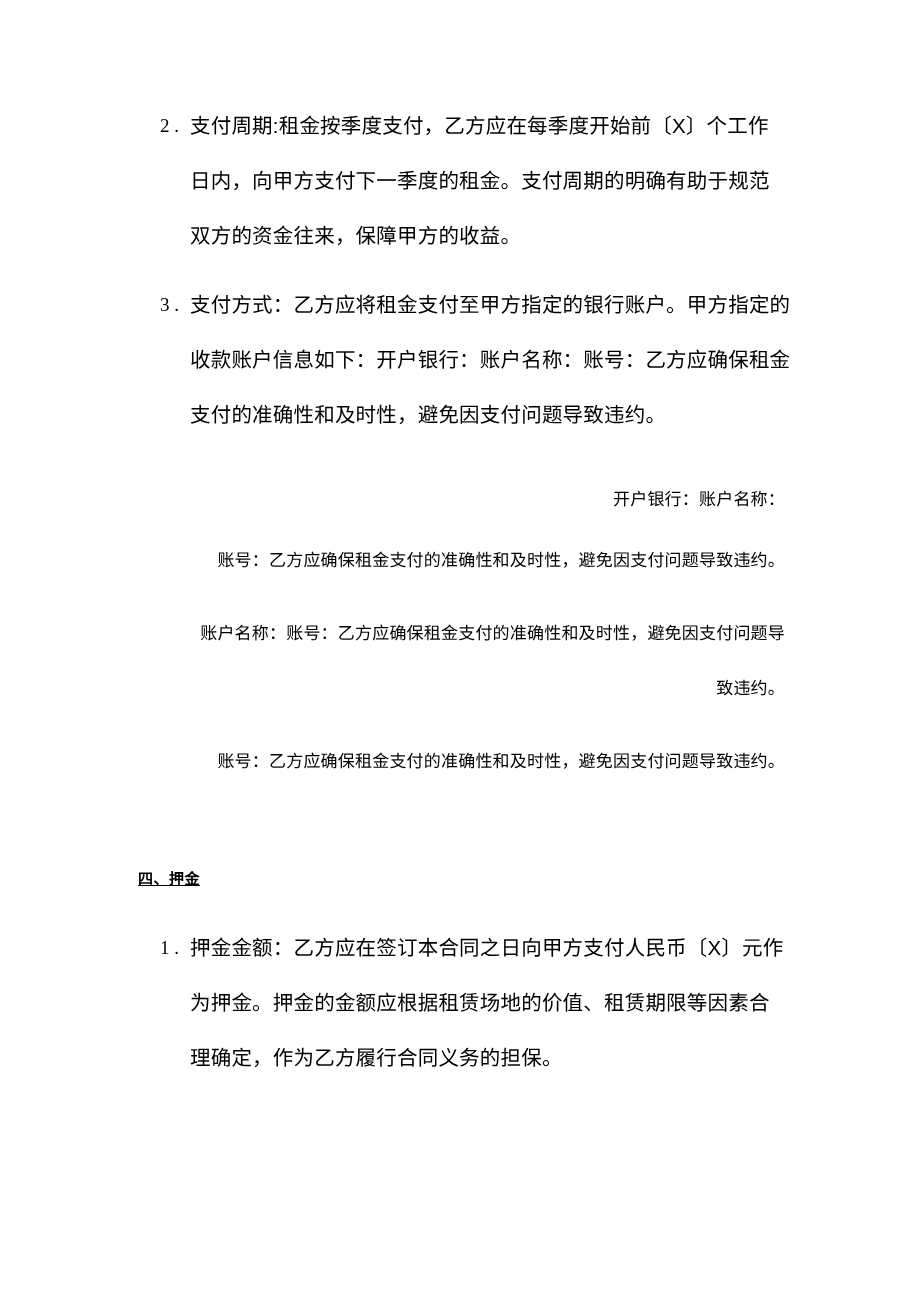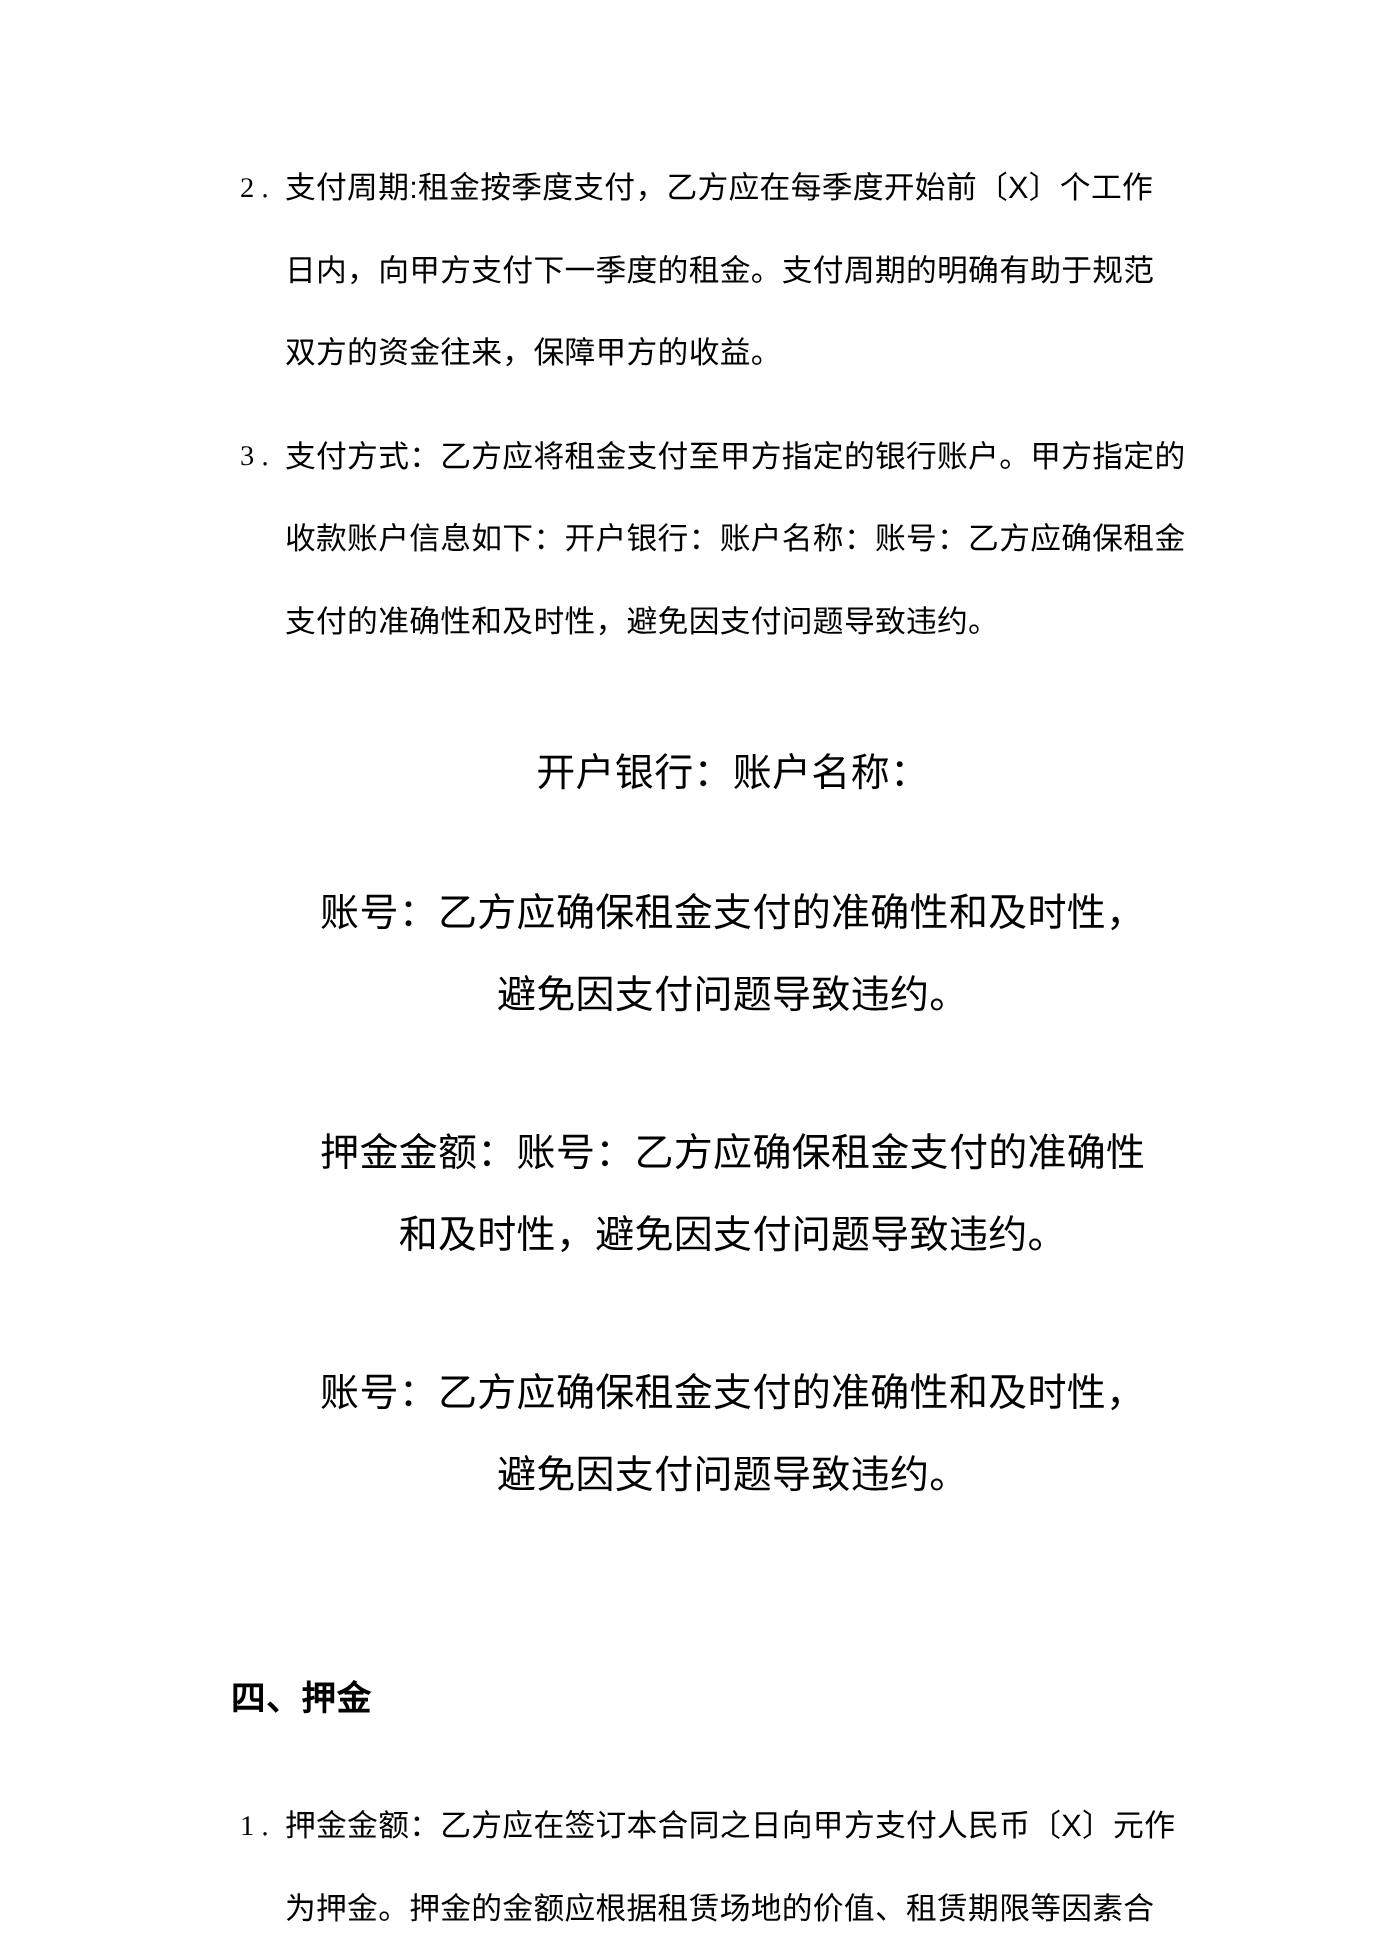--- a/index.html
+++ b/index.html
@@ -49,37 +49,38 @@
     line-height: 55px;
     letter-spacing: 0;
     white-space: pre;
   }
   .num-item.wide {
     padding-right: 120px;
   }
 
   
   .para {
-    margin: 16px;
+    margin: 0;
     padding: 0 135px 0 192px;
-    font-size: 26px;
+    font-size: 17px;
     line-height: 55px;
     letter-spacing: 0.2px;
-    text-align: center;
+    text-align: right;
     word-break: break-all;
   }
 
   
   .heading {
-    margin: 16px;
+    margin: 0;
     padding: 0 0 0 138px;
-    font-size: 23px;
+    font-size: 15px;
     line-height: 55px;
     font-weight: bold;
     letter-spacing: 0.5px;
+    text-decoration: underline;
   }
 
   
   .sp-6  { height: 6px; }
   .sp-14 { height: 14px; }
   .sp-18 { height: 18px; }
   .sp-30 { height: 30px; }
   .sp-44 { height: 44px; }
   .sp-top { height: 98px; }
 </style>
@@ -106,21 +107,21 @@
     <div class="sp-30"></div>
 
     <div class="para">开户银行：账户名称：</div>
 
     <div class="sp-6"></div>
 
     <div class="para">账号：乙方应确保租金支付的准确性和及时性，避免因支付问题导致违约。</div>
 
     <div class="sp-18"></div>
 
-    <div class="para">押金金额：账号：乙方应确保租金支付的准确性和及时性，避免因支付问题导致违约。</div>
+    <div class="para">账户名称：账号：乙方应确保租金支付的准确性和及时性，避免因支付问题导致违约。</div>
 
     <div class="sp-18"></div>
 
     <div class="para">账号：乙方应确保租金支付的准确性和及时性，避免因支付问题导致违约。</div>
 
     <div class="sp-18"></div>
 
 
     <div class="sp-44"></div>
 

